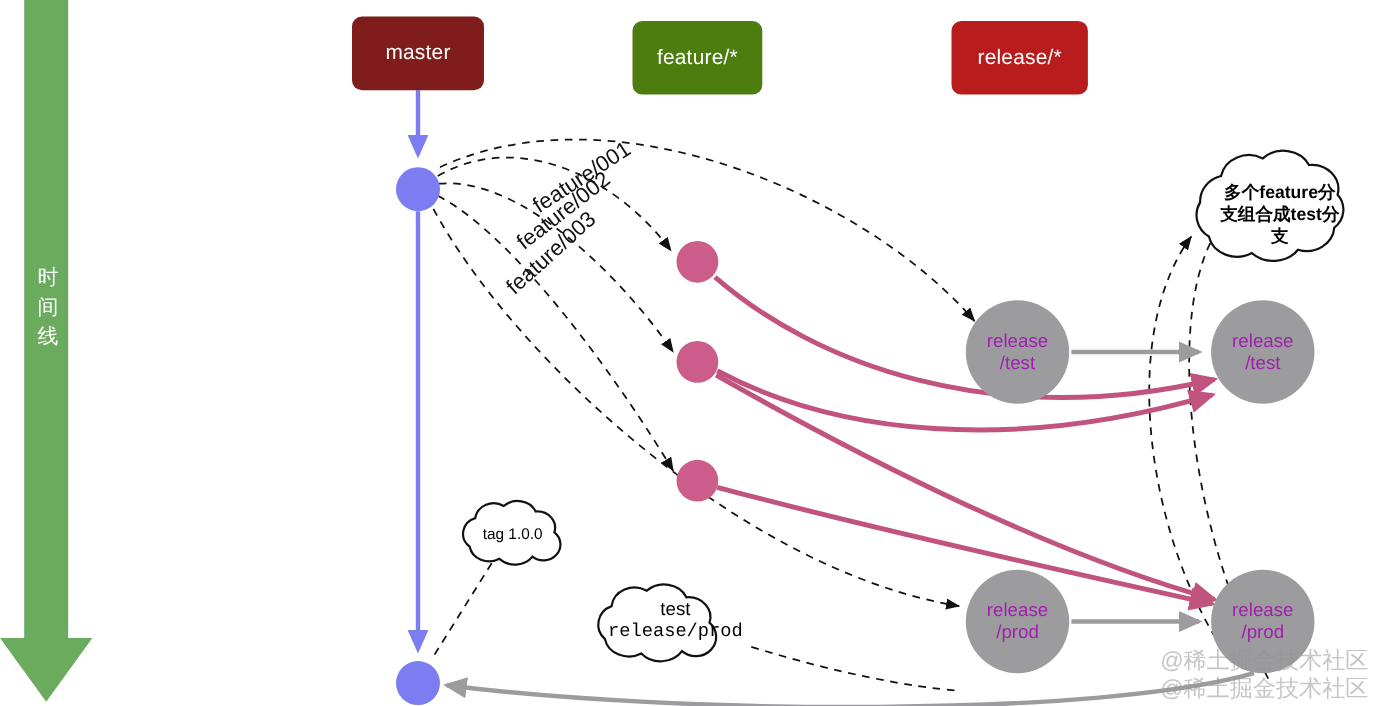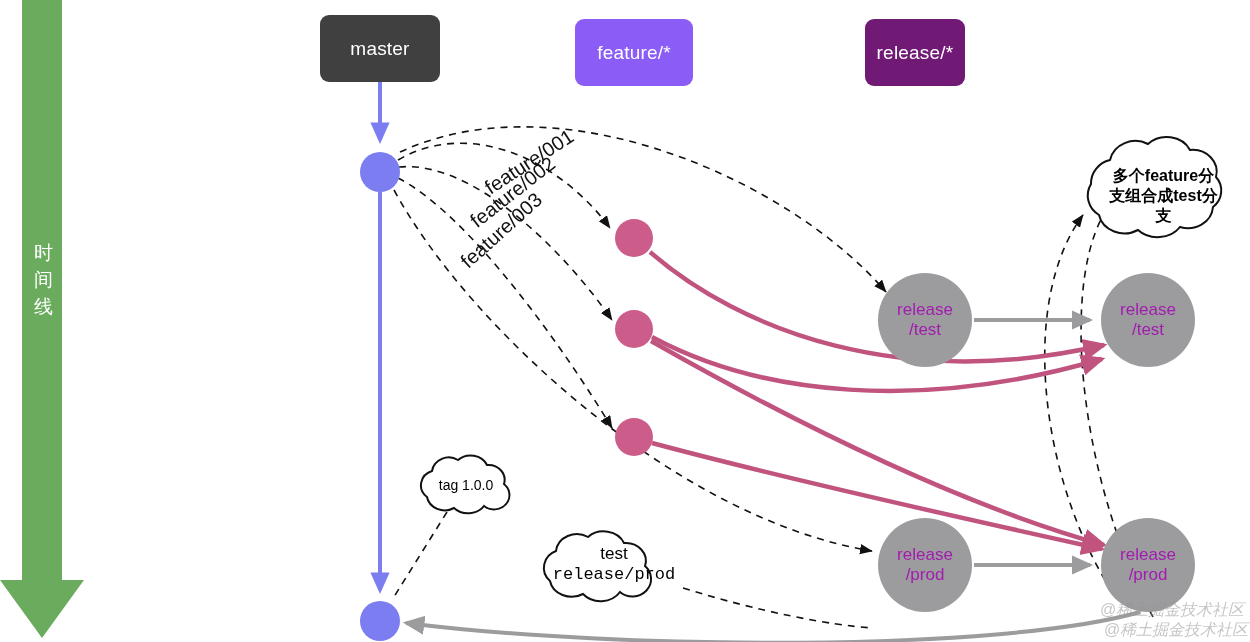--- a/index.html
+++ b/index.html
@@ -29,29 +29,29 @@
     border-radius: 9px;
     display: flex;
     align-items: center;
     justify-content: center;
     color: #ffffff;
     font-size: 19px;
     letter-spacing: 0.2px;
   }
   #legend-master {
     left: 320px; top: 15px; width: 120px; height: 67px;
-    background: #404040;
+    background: #7f1d1d;
   }
   #legend-feature {
     left: 575px; top: 19px; width: 118px; height: 67px;
-    background: #8b5cf6;
+    background: #4d7c0f;
   }
   #legend-release {
-    left: 865px; top: 19px; width: 100px; height: 67px;
-    background: #701a75;
+    left: 865px; top: 19px; width: 124px; height: 67px;
+    background: #b91c1c;
   }
   .node-label {
     position: absolute;
     color: #a21caf;
     text-align: center;
     line-height: 1.18;
     pointer-events: none;
     font-size: 16px;
   }
   .node-label .l1 { display:block; font-size: 17px; }
@@ -81,25 +81,23 @@
     font-size: 20px;
     white-space: nowrap;
     transform-origin: left center;
     pointer-events: none;
   }
   #watermark {
     position: absolute;
     right: 6px;
     bottom: 2px;
     color: rgba(150,150,150,0.55);
-    font-size: 16px;
+    font-size: 21px;
     line-height: 1.25;
-    text-align: right;
-    pointer-events: none;
-    font-style: italic;
+    pointer-events: none;
   }
   #watermark span { display: block; }
   #watermark .w2 { margin-right: -4px; }
 </style>
 </head>
 <body>
 
 <div id="canvas">
 
   <svg id="diagram-svg" viewBox="0 0 1250 642" xmlns="http://www.w3.org/2000/svg">

